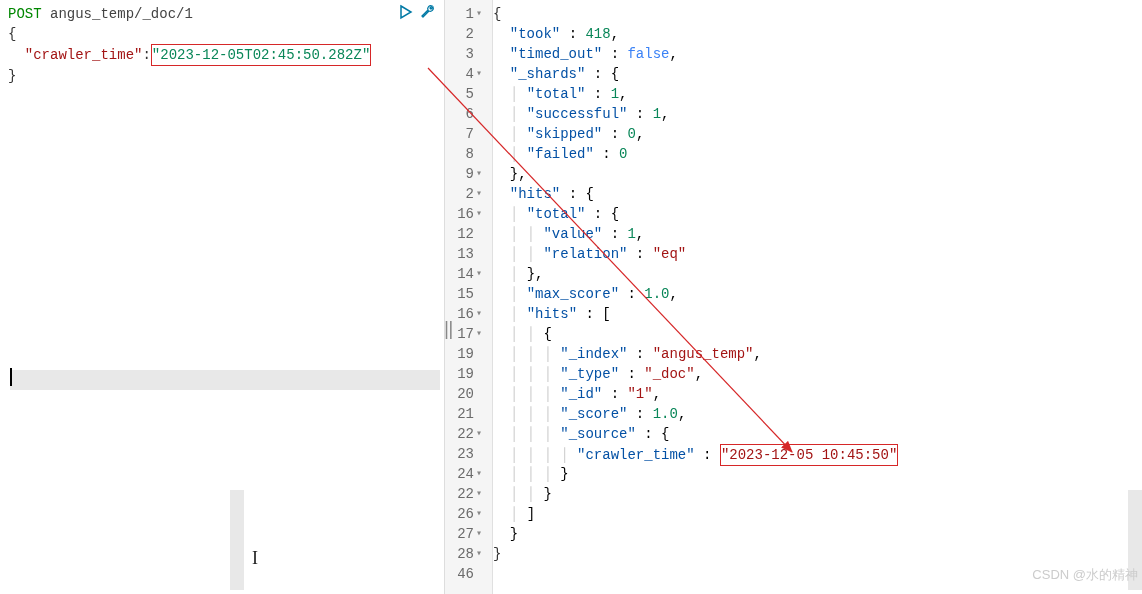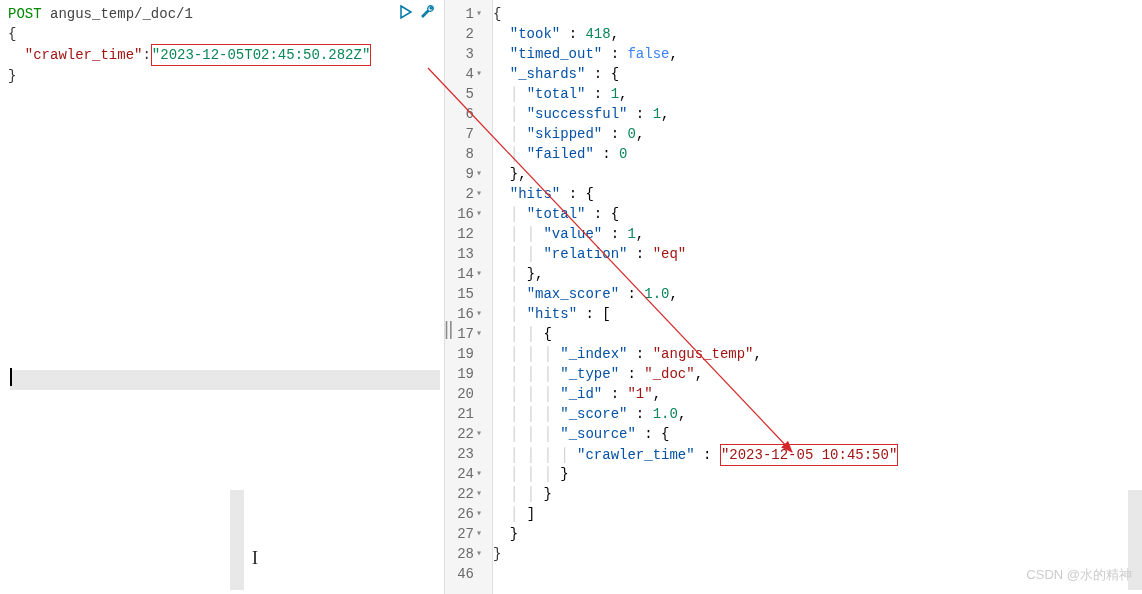--- a/index.html
+++ b/index.html
@@ -118,21 +118,21 @@
       font-family: Consolas, Monaco, 'Courier New', monospace;
     }
     .rkey { color: #0451a5; }
     .rstr { color: #a31515; }
     .rnum { color: #098658; }
     .rbool { color: #3b82f6; }
     .rbrace { color: #333; }
     .guide { color: #ccc; }
     .watermark {
       position: absolute;
-      right: 10px;
+      right: 4px;
       bottom: 10px;
       color: #ccc;
       font-size: 13px;
       font-family: sans-serif;
     }
     .text-cursor-icon {
       position: absolute;
       left: 252px;
       top: 548px;
       font-size: 18px;

